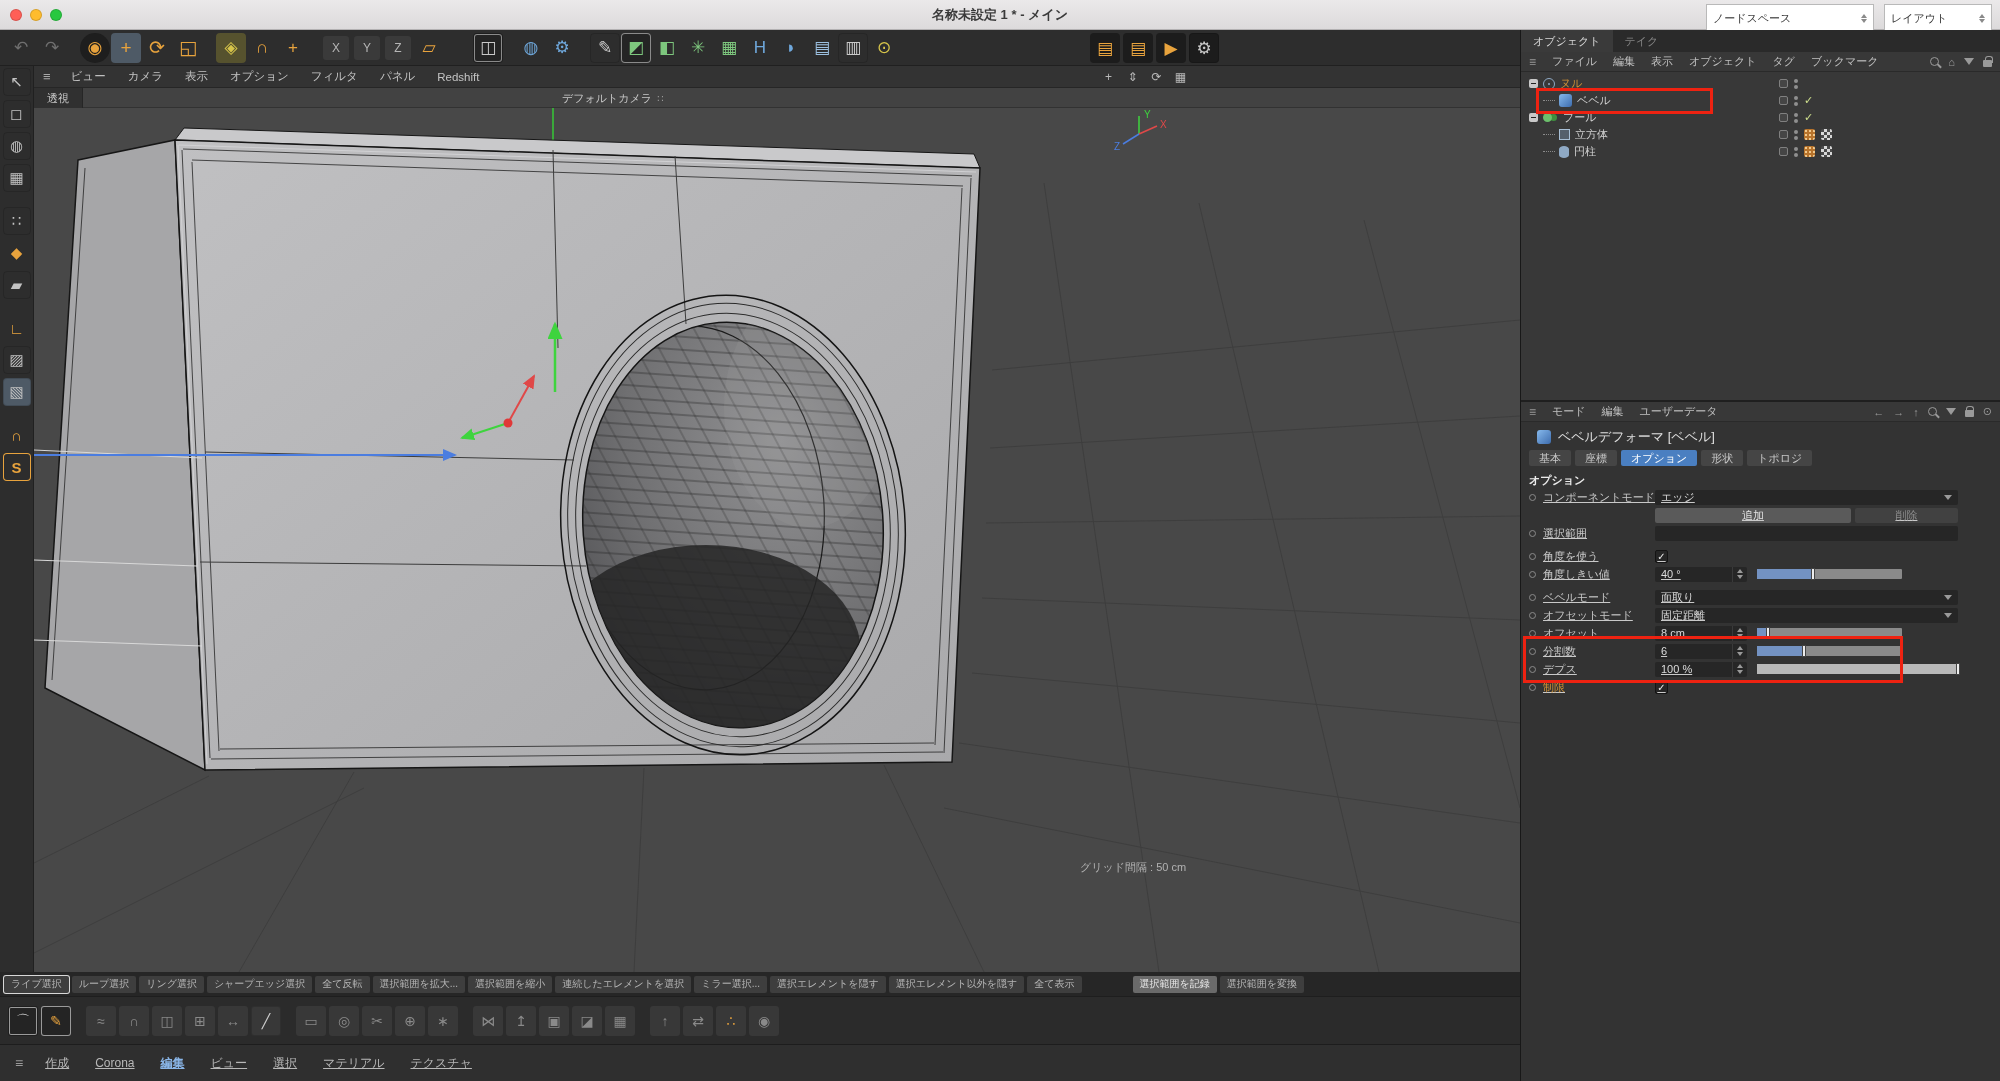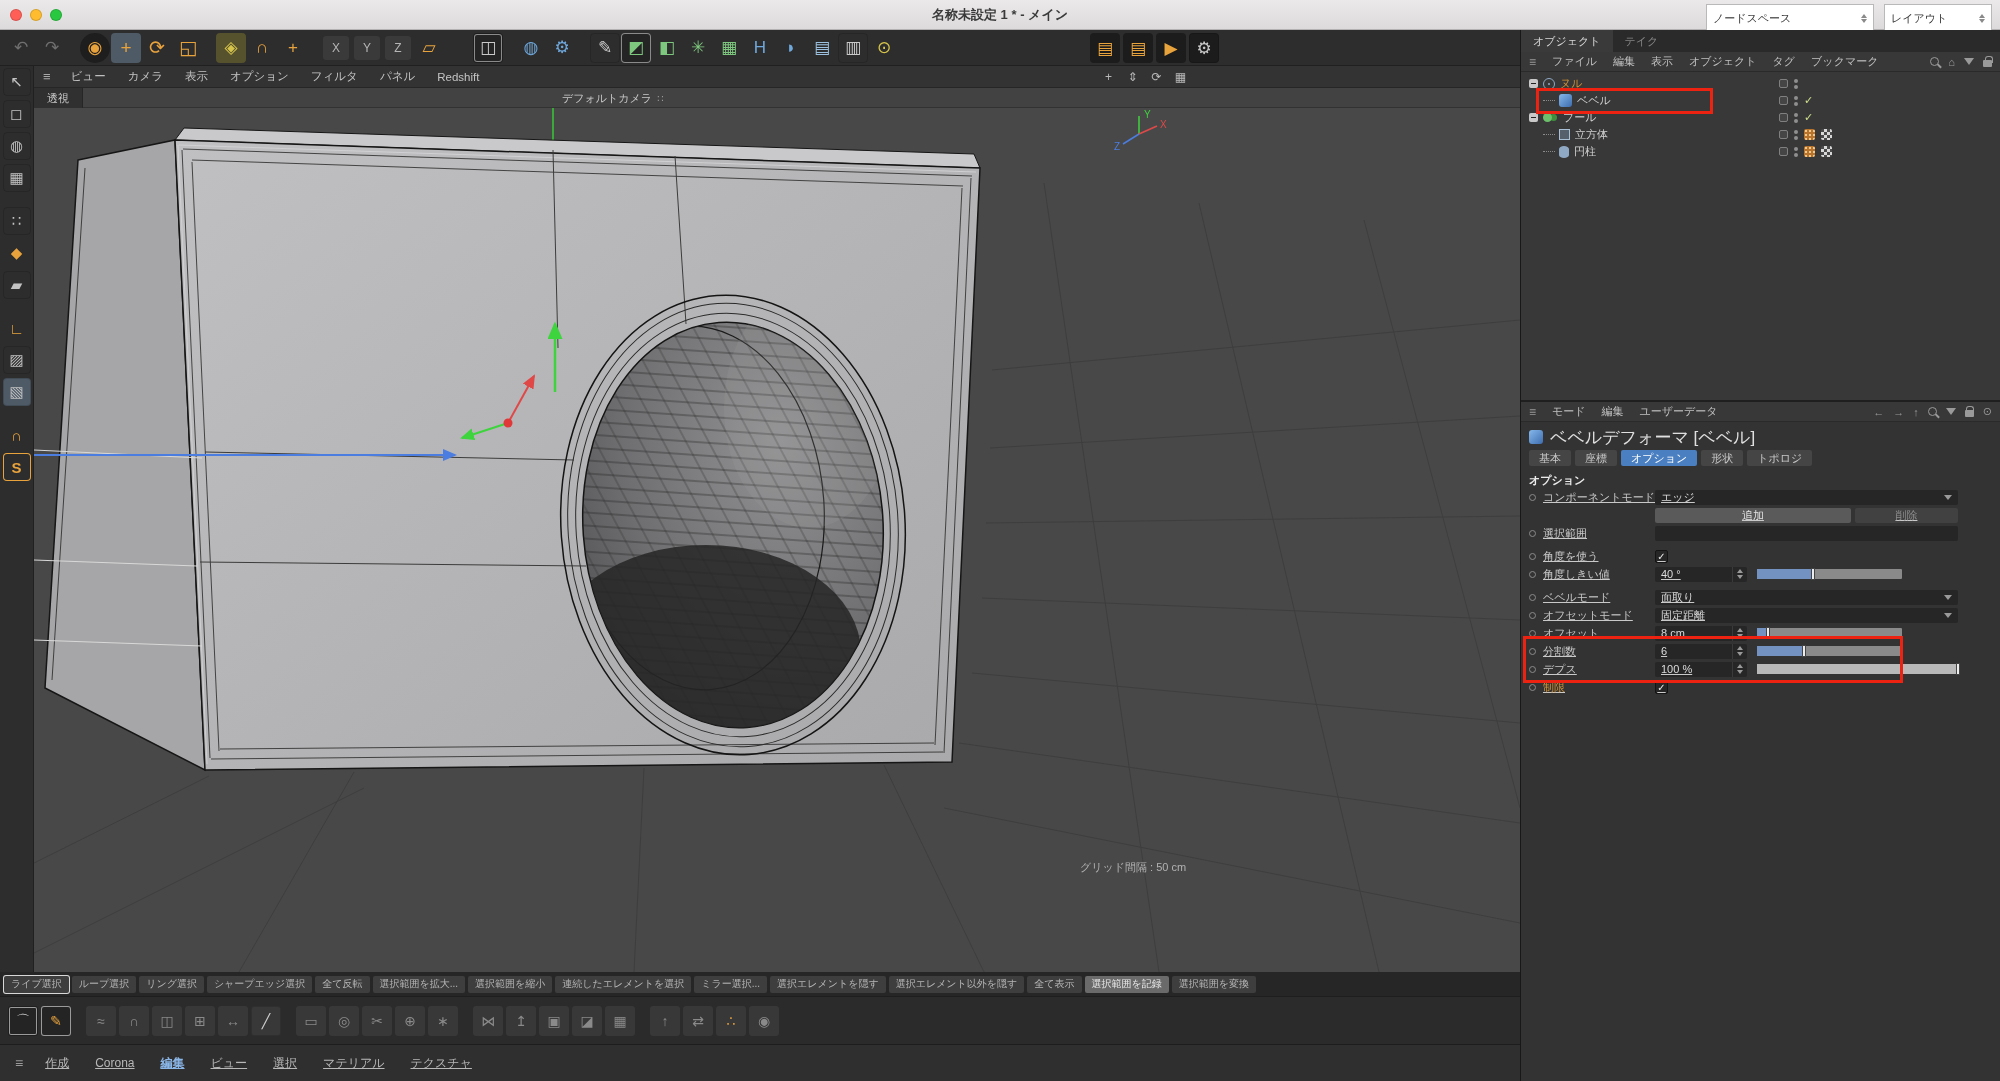--- a/index.html
+++ b/index.html
@@ -74,21 +74,21 @@
   .cam-dots{font-size:10px;color:#9a9a9a;}
   .vp-scene{position:absolute;left:0;top:20px;width:1486px;height:864px;}
   .vp-grid-label{position:absolute;left:1046px;top:772px;font-size:11px;color:#b2b2b2;}
 
   
   .selrow{position:absolute;left:0;top:972px;width:1520px;height:24px;background:#262626;
     display:flex;align-items:center;gap:3px;padding-left:4px;}
   .selbtn{height:17px;background:#3e3e3e;color:#b5b5b5;font-size:10px;padding:0 7px;
     display:flex;align-items:center;border-radius:2px;white-space:nowrap;}
   .selbtn.focused{box-shadow:0 0 0 1px #d8d8d8;}
-  .selbtn.recording{background:#6a6a6a;color:#e8e8e8;}
+  .selbtn.recording{background:#6a6a6a;color:#e8e8e8;margin-left:48px;}
 
   .toolsrow{position:absolute;left:0;top:996px;width:1520px;height:48px;background:#2b2b2b;
     border-top:1px solid #1e1e1e;display:flex;align-items:center;gap:3px;padding-left:8px;}
   .btool{width:30px;height:30px;border-radius:3px;background:#383838;display:flex;align-items:center;
     justify-content:center;font-size:14px;color:#909090;flex:none;}
   .btool.light{color:#d0d0d0;} .btool.orange{color:#e8a33d;} .btool.dim{color:#8a8a8a;}
   .btool.boxed{box-shadow:inset 0 0 0 1px #9a9a9a;background:#242424;}
   .gapl{margin-left:12px;}
 
   .menurow{position:absolute;left:0;top:1044px;width:1520px;height:37px;background:#2f2f2f;
@@ -139,21 +139,21 @@
   .om-check{color:#cfe08d;font-size:11px;}
   .tag-sel{width:11px;height:11px;border-radius:2px;background-color:#b8742c;
     background-image:radial-gradient(#f2c98c 1px,transparent 1.3px);background-size:4px 4px;}
   .tag-checker{width:11px;height:11px;border-radius:2px;
     background:repeating-conic-gradient(#d8d8d8 0% 25%, #4a4a4a 0% 50%) 0 0/6px 6px;}
 
   .panel-split{height:2px;background:#1f1f1f;flex:none;}
 
   
   .am-content{flex:1;background:#333;padding-top:4px;}
-  .am-objrow{display:flex;align-items:center;gap:7px;height:22px;padding:0 8px;font-size:17px;color:#e0e0e0;}
+  .am-objrow{display:flex;align-items:center;gap:7px;height:22px;padding:0 16px;font-size:13px;color:#e0e0e0;}
   .am-sectabs{display:flex;gap:4px;padding:2px 8px;height:20px;align-items:center;}
   .sec-tab{height:16px;padding:0 10px;display:flex;align-items:center;background:#454545;border-radius:2px;font-size:11px;color:#c8c8c8;}
   .sec-tab.tab-active{background:#4a7fc1;color:#fff;}
   .am-secheader{font-size:11px;font-weight:bold;color:#ebebeb;padding:5px 8px 3px;height:20px;}
   .am-row{display:flex;align-items:center;height:18px;padding:0 42px 0 8px;font-size:11px;color:#c9c9c9;text-decoration:underline;}
   .am-dot{width:7px;height:7px;border:1px solid #8a8a8a;border-radius:50%;margin-right:7px;flex:none;}
   .am-label{width:112px;flex:none;white-space:nowrap;overflow:hidden;}
   .lbl-spacer{width:126px;flex:none;}
   .am-ctrl{flex:1;display:flex;align-items:center;}
   .dd{flex:1;height:15px;background:#262626;border-radius:2px;display:flex;align-items:center;

